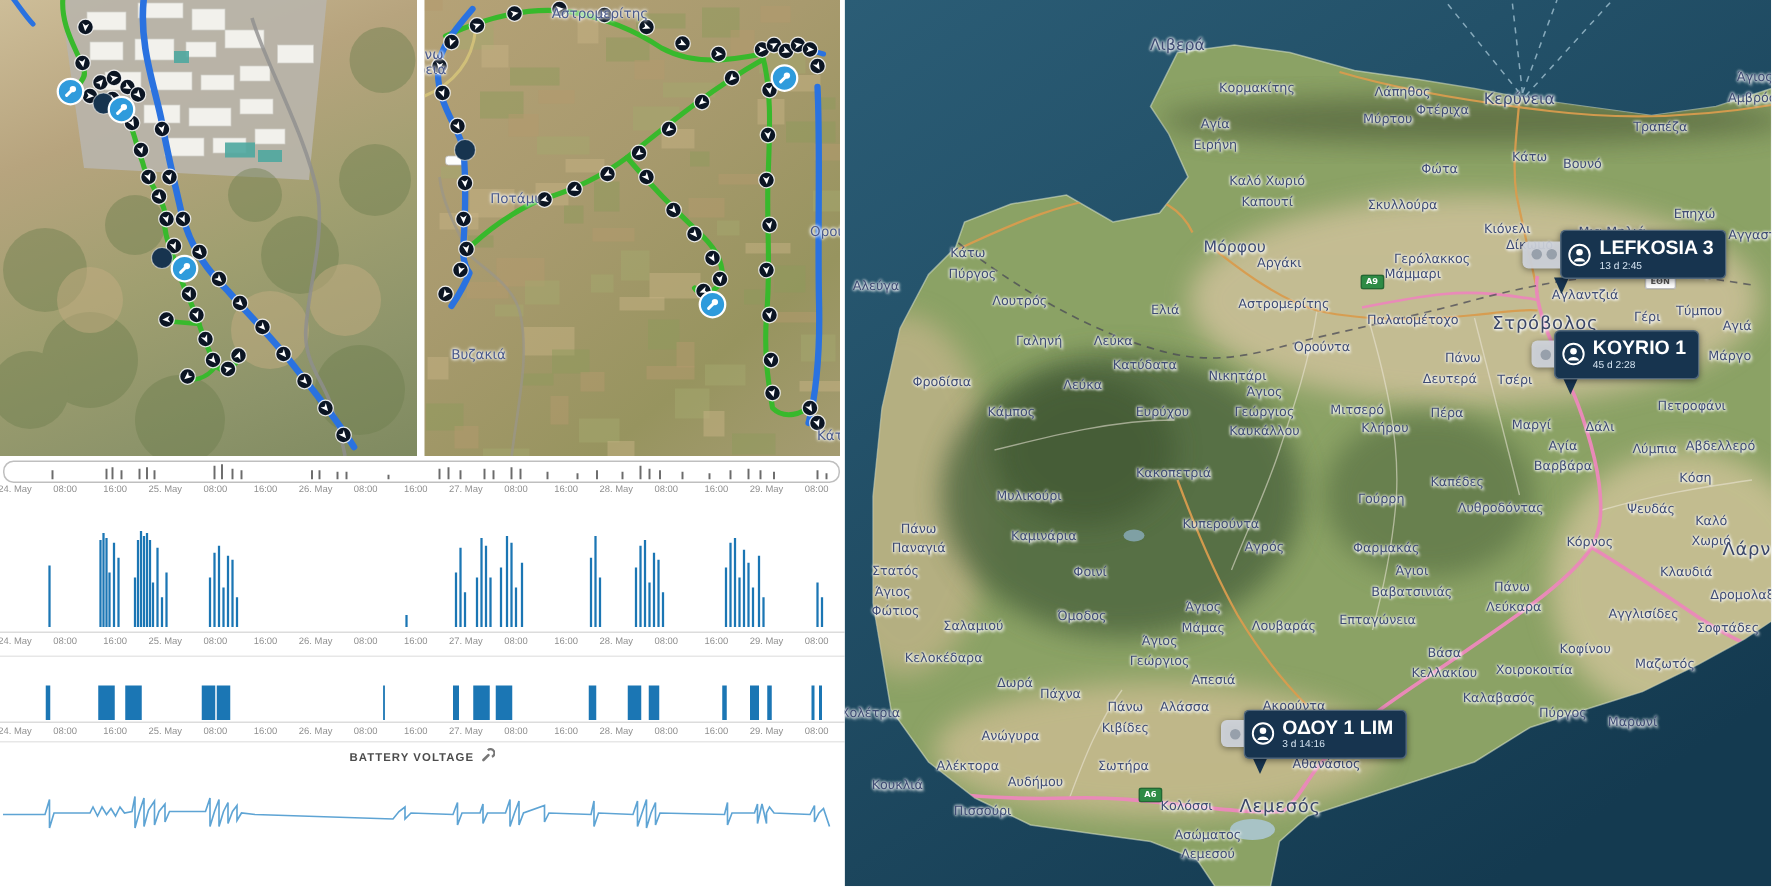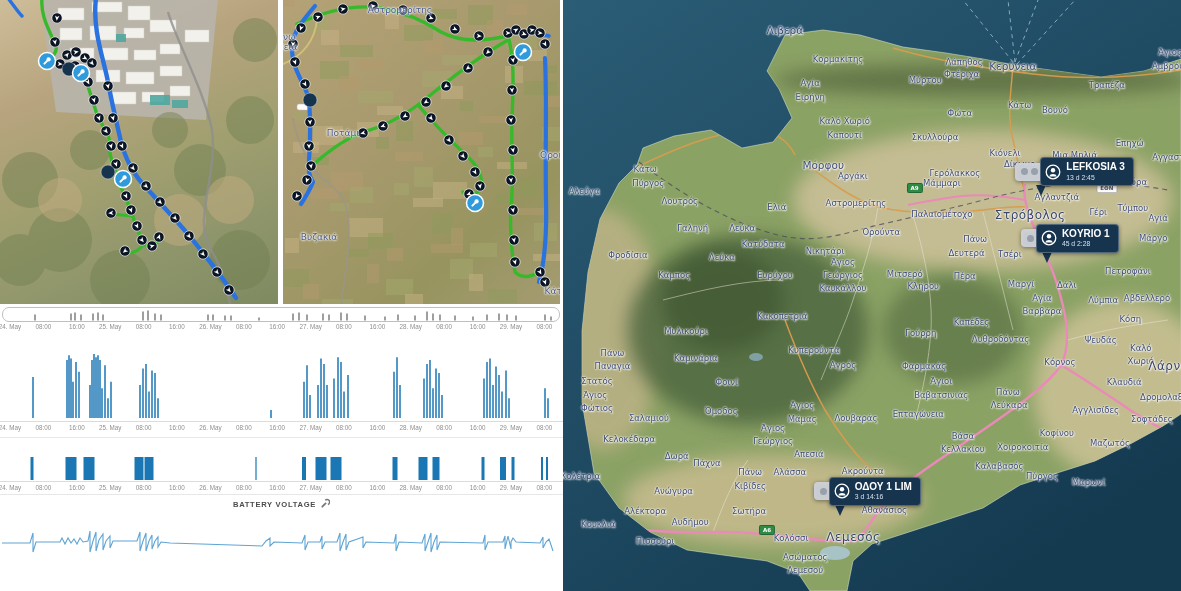--- a/index.html
+++ b/index.html
@@ -37,21 +37,21 @@
   .vwrap{position:absolute;width:0;height:0;}
   .vtail{position:absolute;bottom:-1px;left:-5px;width:0;height:0;border-left:5px solid transparent;
          border-right:5px solid transparent;border-top:11px solid #17344f;}
   .vcard{position:absolute;bottom:9px;left:-26px;display:flex;align-items:center;filter:drop-shadow(0 1px 2px rgba(0,0,0,.45));}
   .vstack{background:rgba(208,213,221,.92);border-radius:4px;height:18px;display:flex;align-items:center;
           gap:3px;padding:0 8px 0 6px;margin-right:-6px;}
   .vdot{width:7px;height:7px;border-radius:50%;background:#97a0ab;}
   .vmain{background:#17344f;border:1px solid rgba(255,255,255,.25);border-radius:4px;padding:3px 8px 3px 4px;
          display:flex;align-items:center;gap:5px;}
   .vtexts{display:flex;flex-direction:column;line-height:1.25;}
-  .vname{font-size:10px;font-weight:bold;color:#fff;white-space:nowrap;}
+  .vname{font-size:13px;font-weight:bold;color:#fff;white-space:nowrap;}
   .vdur{font-size:6.8px;color:#d3e2f0;white-space:nowrap;}
 </style>
 </head>
 <body>
 
 <div id="app">
 
   <div class="map-panel" id="map1">
     <svg width="278" height="305" viewBox="0 0 278 305">
       <g>
@@ -803,21 +803,21 @@
       <g stroke="#9fc0d0" stroke-width="1" stroke-dasharray="4,4" opacity="0.8">
         <path d="M450,62 L400,0"></path>
           <path d="M452,62 L445,0"></path>
           <path d="M452,62 L475,0"></path>
           <path d="M454,64 L512,0"></path>
       </g>
     </svg>
     <div id="map-labels">
         <div class="ml m" style="left: 35.9%; top: 5.1%;">Λιβερά</div>
         <div class="ml" style="left: 44.5%; top: 10%;">Κορμακίτης</div>
-        <div class="ml" style="left: 60.2%; top: 10.5%; margin-left: 29px;">Λάπηθος</div>
+        <div class="ml" style="left: 60.2%; top: 10.5%;">Λάπηθος</div>
         <div class="ml" style="left: 64.5%; top: 12.5%;">Φτέριχα</div>
         <div class="ml m" style="left: 72.8%; top: 11.2%;">Κερύνεια</div>
         <div class="ml" style="left: 88%; top: 14.4%;">Τραπέζα</div>
         <div class="ml" style="left: 98.2%; top: 8.8%;">Άγιος</div>
         <div class="ml" style="left: 99%; top: 11.2%;">Αμβρόσιος</div>
         <div class="ml" style="left: 40%; top: 14%;">Αγία</div>
         <div class="ml" style="left: 40%; top: 16.4%;">Ειρήνη</div>
         <div class="ml" style="left: 58.6%; top: 13.5%;">Μύρτου</div>
         <div class="ml" style="left: 64.2%; top: 19.1%;">Φώτα</div>
         <div class="ml" style="left: 73.9%; top: 17.8%;">Κάτω</div>

